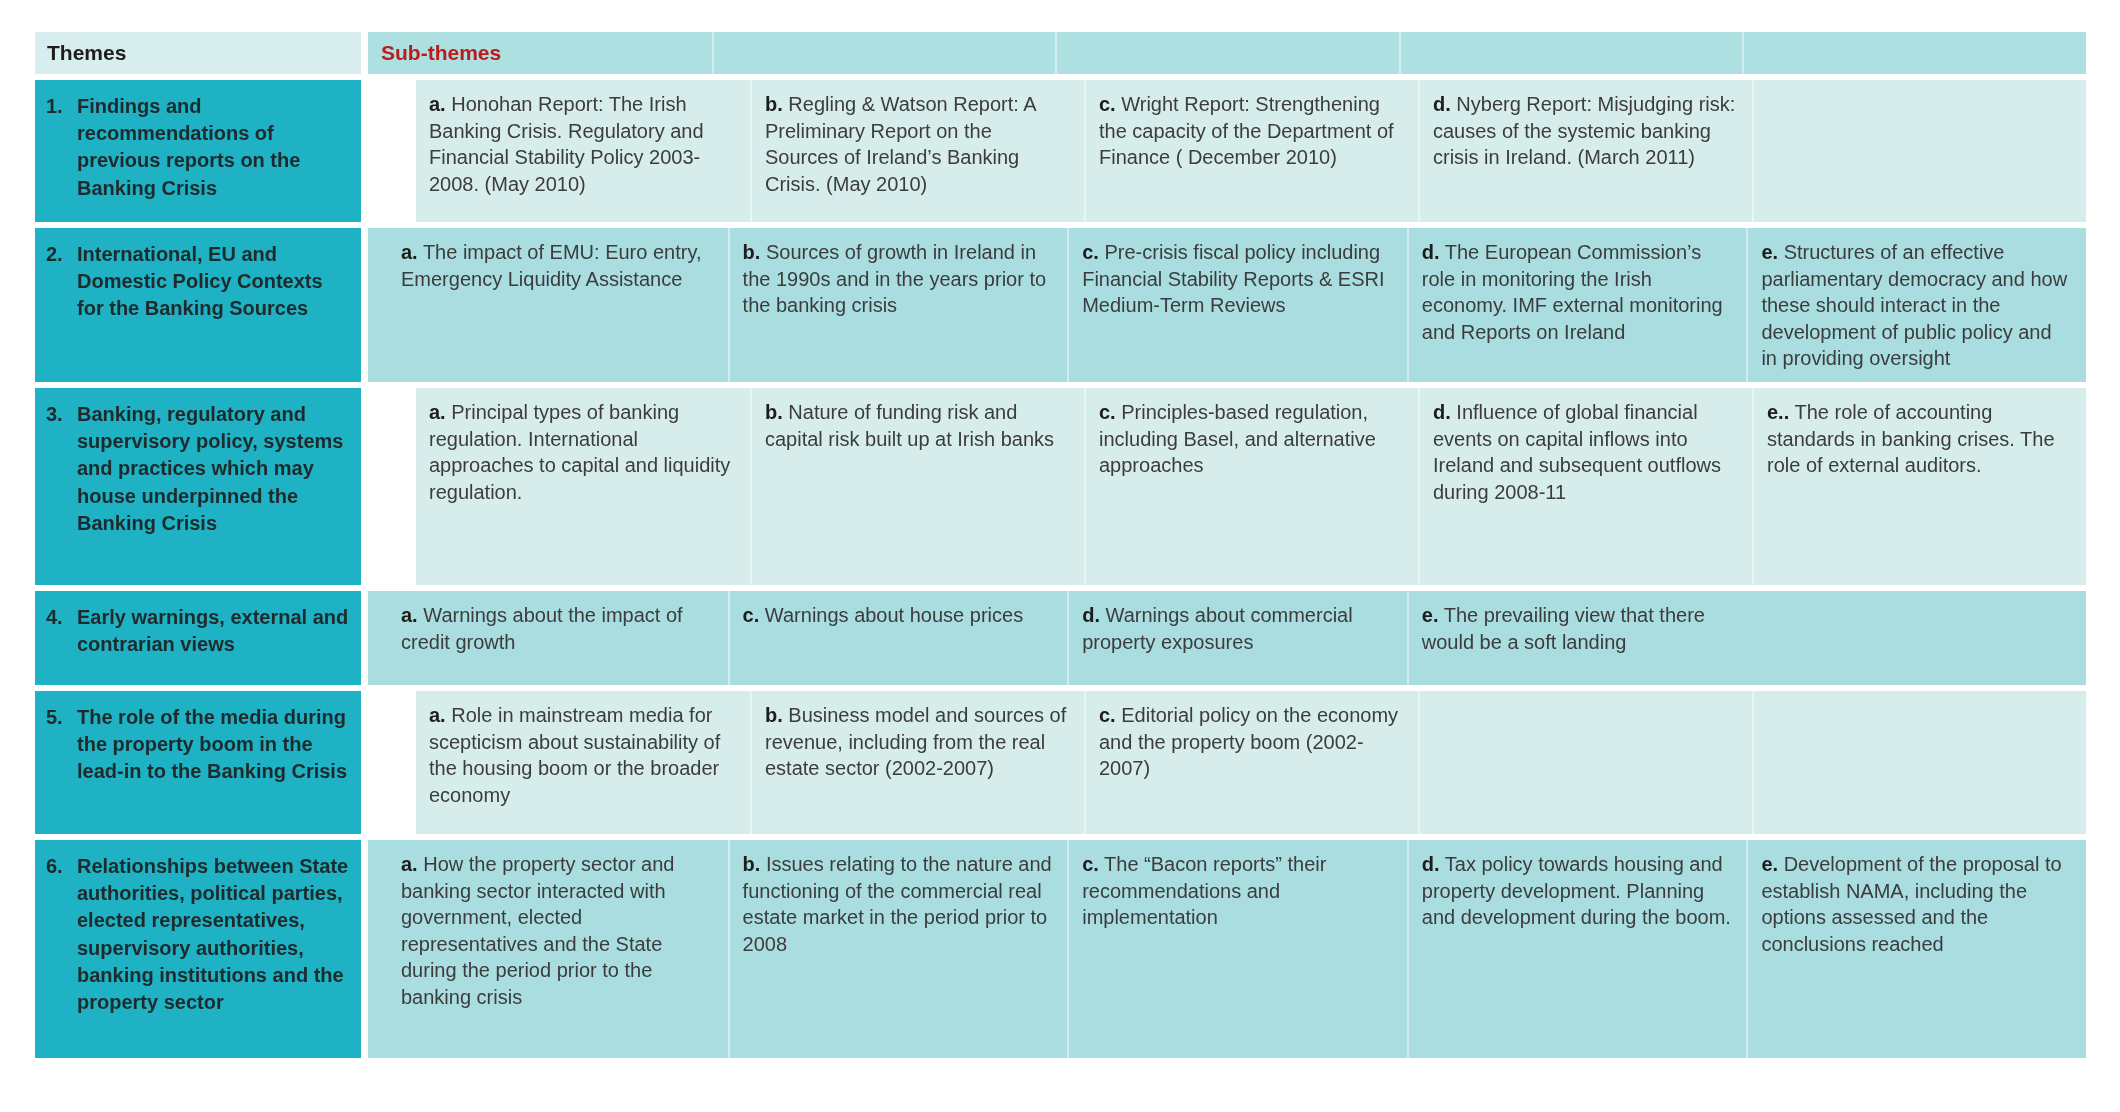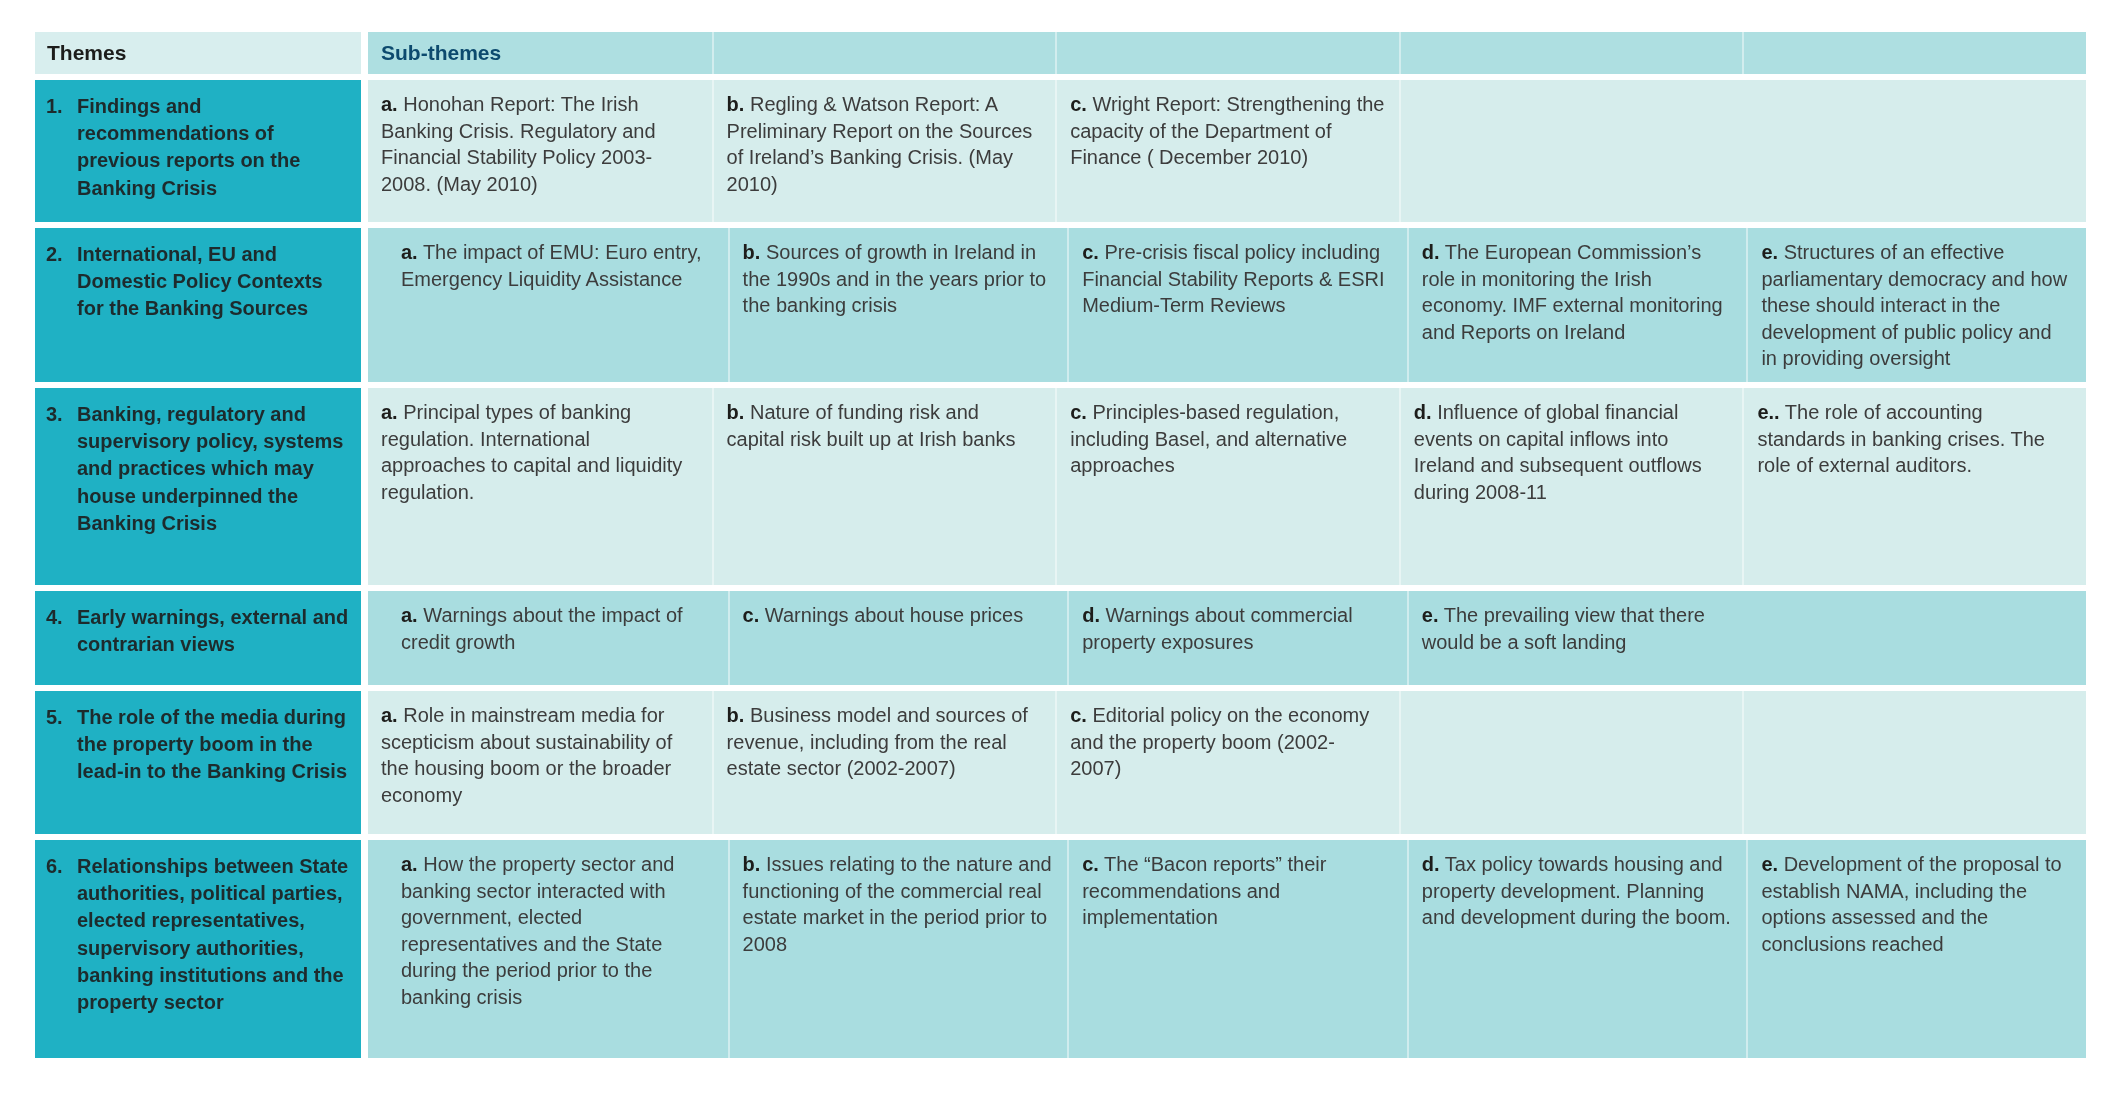--- a/index.html
+++ b/index.html
@@ -33,38 +33,38 @@
     padding-left: 12px;
     font-size: 21px; font-weight: bold; color: #1d1d1b;
   }
   .sub-header {
     flex: 1;
     background: var(--header-med);
     display: grid; grid-template-columns: repeat(5, 1fr);
   }
   .sub-header .hcell {
     display: flex; align-items: center; padding-left: 13px;
-    font-size: 21px; font-weight: bold; color: #0c4a6e;
+    font-size: 21px; font-weight: bold; color: #b91c1c;
   }
   .sub-header .hcell:not(:first-child) { border-left: 2px solid rgba(255,255,255,0.45); }
 
   .row .theme-cell {
     width: 326px; flex: none;
     background: var(--teal);
     padding: 13px 8px 0 11px;
     display: flex; gap: 9px;
     font-size: 20px; line-height: 1.36; font-weight: bold;
     color: var(--ink-dark);
   }
   .theme-cell .num { flex: none; width: 22px; }
   .sub-area {
     flex: 1;
     display: grid; grid-template-columns: repeat(5, 1fr);
   }
-  .row.light .sub-area { background: var(--row-light); }
+  .row.light .sub-area { background: var(--row-light); margin-left: 48px; }
   .row.med   .sub-area { background: var(--row-med); padding-left: 20px; }
   .sub-cell {
     padding: 11px 14px 0 13px;
     font-size: 20px; line-height: 1.33;
     color: var(--ink-body);
   }
   .sub-cell:not(:first-child) { border-left: 2px solid rgba(255,255,255,0.45); }
   .sub-cell .prefix { font-weight: bold; color: #1d1d1b; }
 
   .tbody > .row:nth-child(1) { height: 142px; }
@@ -91,20 +91,21 @@
   <div class="tbody">
       <div class="row light">
         <div class="theme-cell">
           <span class="num">1.</span>
           <span class="theme-text">Findings and recommendations of previous reports on the Banking Crisis</span>
         </div>
         <div class="sub-area">
           <div class="sub-cell"><span class="prefix">a.</span> Honohan Report: The Irish Banking Crisis. Regulatory and Financial Stability Policy 2003-2008. (May 2010)</div>
           <div class="sub-cell"><span class="prefix">b.</span> Regling &amp; Watson Report: A Preliminary Report on the Sources of Ireland’s Banking Crisis. (May 2010)</div>
           <div class="sub-cell"><span class="prefix">c.</span> Wright Report: Strengthening the capacity of the Department of Finance ( December 2010)</div>
+          <div class="sub-cell"><span class="prefix">d.</span> Nyberg Report: Misjudging risk: causes of the systemic banking crisis in Ireland. (March 2011)</div>
           <div class="sub-cell"></div>
         </div>
       </div>
       <div class="row med">
         <div class="theme-cell">
           <span class="num">2.</span>
           <span class="theme-text">International, EU and Domestic Policy Contexts for the Banking Sources</span>
         </div>
         <div class="sub-area">
           <div class="sub-cell"><span class="prefix">a.</span> The impact of EMU: Euro entry, Emergency Liquidity Assistance</div>

